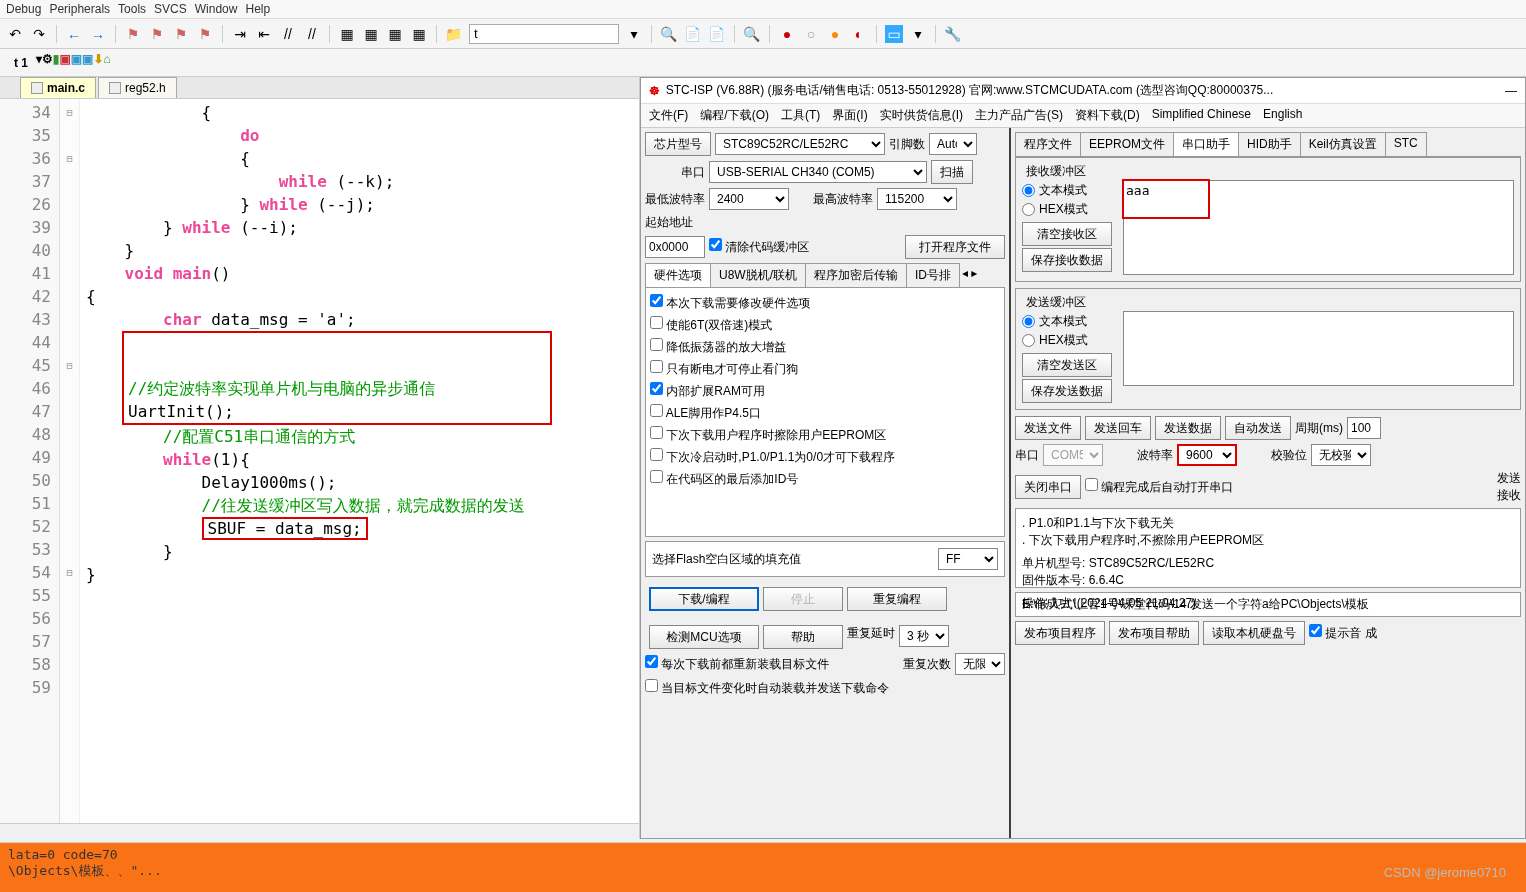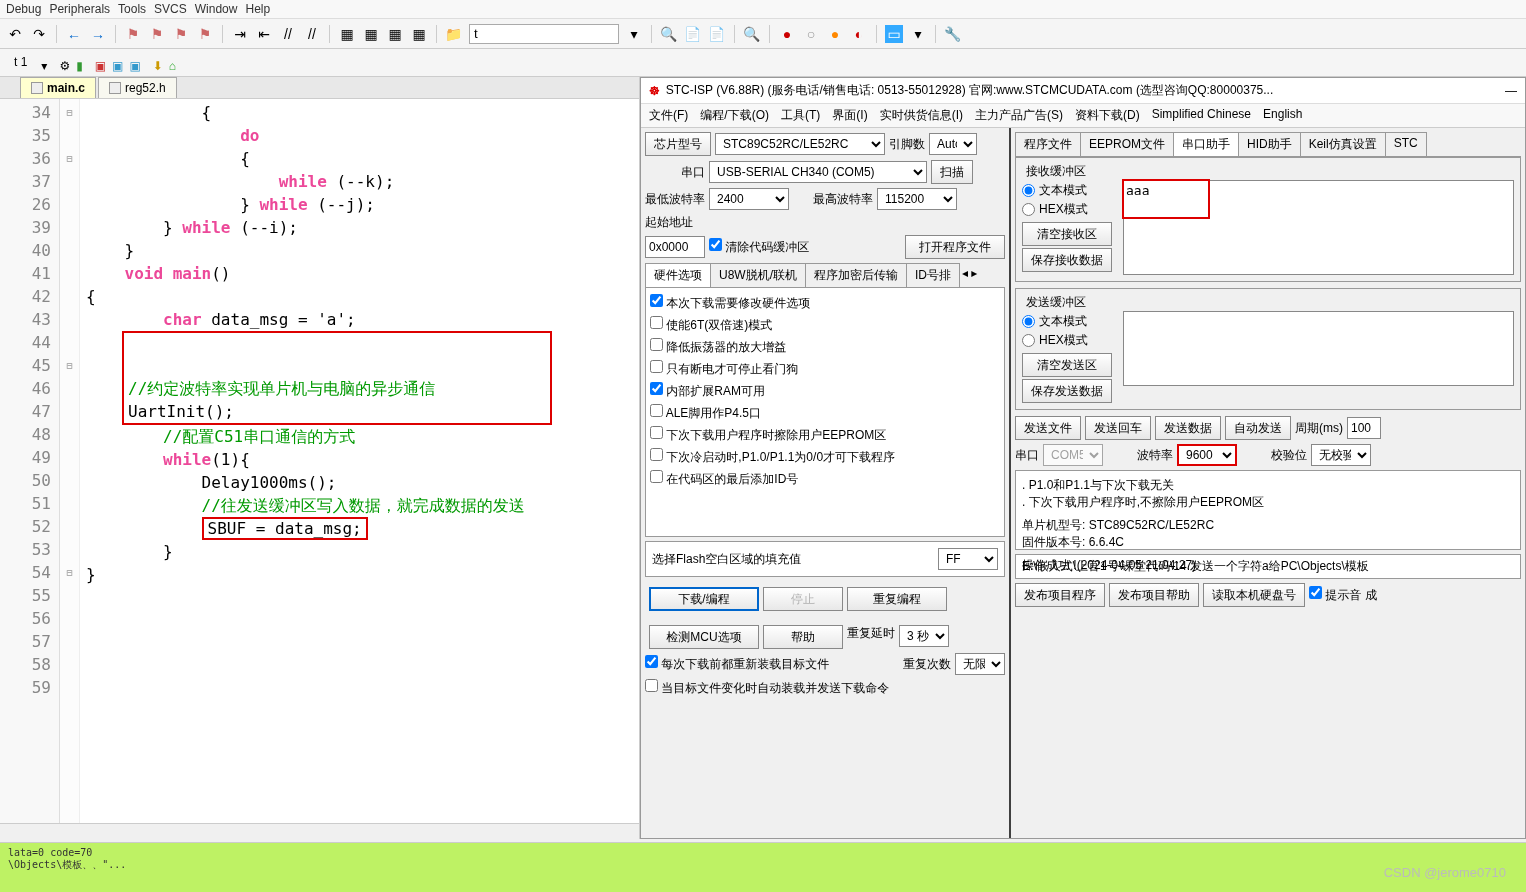--- a/index.html
+++ b/index.html
@@ -3,21 +3,21 @@
 <meta charset="utf-8">
 <style>
 * { box-sizing: border-box; margin: 0; padding: 0; }
 body { font-family: "Microsoft YaHei", Arial, sans-serif; font-size: 12px; background: #f0f0f0; width: 1526px; height: 892px; overflow: hidden; position: relative; }
 .menubar { display: flex; gap: 8px; padding: 2px 6px; background: #f8f8f8; border-bottom: 1px solid #ddd; }
 .menubar span { color: #333; }
 .toolbar { display: flex; align-items: center; gap: 6px; padding: 3px 6px; background: #f5f5f5; border-bottom: 1px solid #ccc; height: 30px; }
 .toolbar .sep { width: 1px; height: 18px; background: #ccc; margin: 0 2px; }
 .toolbar .icn { width: 18px; height: 18px; display: flex; align-items: center; justify-content: center; font-size: 14px; }
 .toolbar input.search { width: 150px; height: 20px; border: 1px solid #aaa; padding: 0 4px; }
-.toolbar2 { display: flex; align-items: flex-end; gap: 6px; padding: 3px 6px; background: #f5f5f5; border-bottom: 1px solid #ccc; height: 28px; }
+.toolbar2 { display: flex; align-items: flex-start; padding: 3px 6px; background: #f5f5f5; border-bottom: 1px solid #ccc; height: 28px; font-weight: bold; }
 .main-split { display: flex; height: calc(100% - 130px); }
 .editor-area { width: 640px; background: #fff; border-right: 1px solid #ccc; display: flex; flex-direction: column; }
 .tabs { display: flex; background: #e8e8e8; border-bottom: 1px solid #ccc; padding-left: 20px; }
 .tab { padding: 3px 10px; background: #f8f8f0; border: 1px solid #aaa; border-bottom: none; margin-right: 2px; display: flex; align-items: center; gap: 4px; font-size: 12px; }
 .tab.active { background: #ffffd0; font-weight: bold; }
 .tab .ficon { width: 12px; height: 12px; background: #eee; border: 1px solid #999; }
 .code-area { flex: 1; display: flex; font-family: Consolas, monospace; font-size: 16px; overflow: hidden; position: relative; }
 .gutter { width: 60px; background: #f8f8f8; text-align: right; padding-right: 8px; color: #888; border-right: 1px solid #ddd; line-height: 23px; padding-top: 2px; }
 .fold { width: 20px; background: #fcfcfc; border-right: 1px solid #eee; line-height: 23px; padding-top: 2px; text-align: center; color: #999; font-size: 10px; }
 .code { flex: 1; padding-left: 6px; line-height: 23px; padding-top: 2px; white-space: pre; color: #000; }
@@ -44,21 +44,21 @@
 .hw-bottom { display: flex; gap: 4px; margin-top: 6px; padding: 4px; }
 .right-tabs { display: flex; border-bottom: 1px solid #999; }
 .fieldset { border: 1px solid #999; padding: 6px; margin-bottom: 6px; }
 .fieldset > .legend { font-size: 12px; margin-top: -14px; background: #f0f0f0; display: inline-block; padding: 0 4px; }
 .rx-box { border: 1px solid #888; background: #fff; height: 95px; padding: 4px; font-family: monospace; font-size: 13px; position: relative; }
 .red-border { border: 2px solid #d00 !important; }
 .radio-row { display: flex; align-items: center; gap: 4px; font-size: 12px; margin: 2px 0; }
 .bottom-row { display: flex; gap: 4px; flex-wrap: wrap; align-items: center; margin-top: 4px; }
 .info-box { border: 1px solid #999; background: #fff; padding: 6px; font-size: 12px; height: 80px; margin-top: 4px; }
 .path-box { border: 1px solid #999; background: #fff; padding: 3px 6px; font-size: 12px; margin-top: 4px; white-space: nowrap; overflow: hidden; }
-.footer-editor { position: absolute; bottom: 0; left: 0; right: 0; height: 50px; background: #bef264; border-top: 1px solid #ccc; padding: 4px 8px; font-family: Consolas, monospace; font-size: 10px; color: #333; }
+.footer-editor { position: absolute; bottom: 0; left: 0; right: 0; height: 50px; background: #f97316; border-top: 1px solid #ccc; padding: 4px 8px; font-family: Consolas, monospace; font-size: 13px; color: #333; }
 .watermark { position: absolute; bottom: 12px; right: 20px; color: #bbb; font-size: 13px; }
 .t1-label { padding: 4px 8px; }
 </style>
 </head>
 <body>
 
 <div class="menubar">
   <span>Debug</span>
   <span>Peripherals</span>
   <span>Tools</span>
@@ -346,20 +346,26 @@
           <input type="text" style="width: 34px;" value="100">
         </div>
         <div class="bottom-row">
           <label>串口</label>
           <select style="width:60px" disabled=""><option>COM5</option></select>
           <label style="margin-left:30px">波特率</label>
           <select class="red-border" style="width:60px"><option>9600</option></select>
           <label style="margin-left:30px">校验位</label>
           <select style="width:60px"><option>无校验</option></select>
         </div>
+        <div class="bottom-row">
+          <button class="btn">关闭串口</button>
+          <label><input type="checkbox" style=""> <span>编程完成后自动打开串口</span></label>
+          <span style="margin-left:auto;white-space:pre;text-align:right">发送
+接收</span>
+        </div>
 
         <div class="info-box">
           <div>. P1.0和P1.1与下次下载无关</div>
           <div>. 下次下载用户程序时,不擦除用户EEPROM区</div>
           <div style="margin-top:6px">单片机型号: STC89C52RC/LE52RC</div>
           <div>固件版本号: 6.6.4C</div>
           <div style="margin-top:6px">操作成功 !(2024-04-05 21:04:27)</div>
         </div>
         <div class="path-box">E:\嵌入式\上官1号\课堂代码\14.发送一个字符a给PC\Objects\模板</div>
         <div class="bottom-row">

